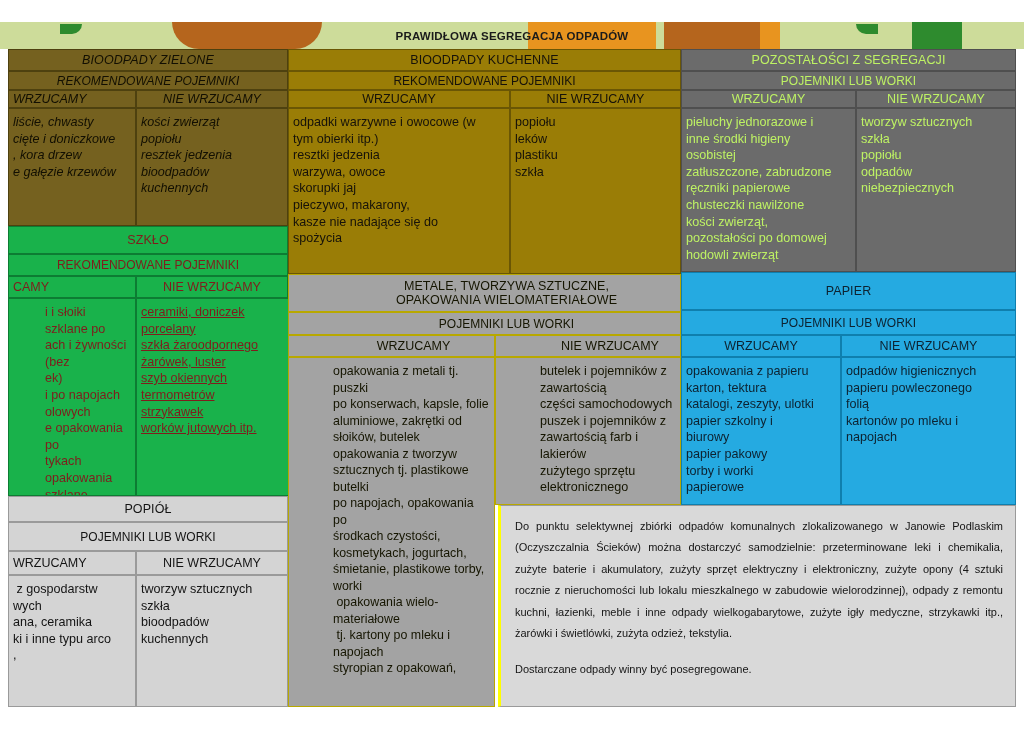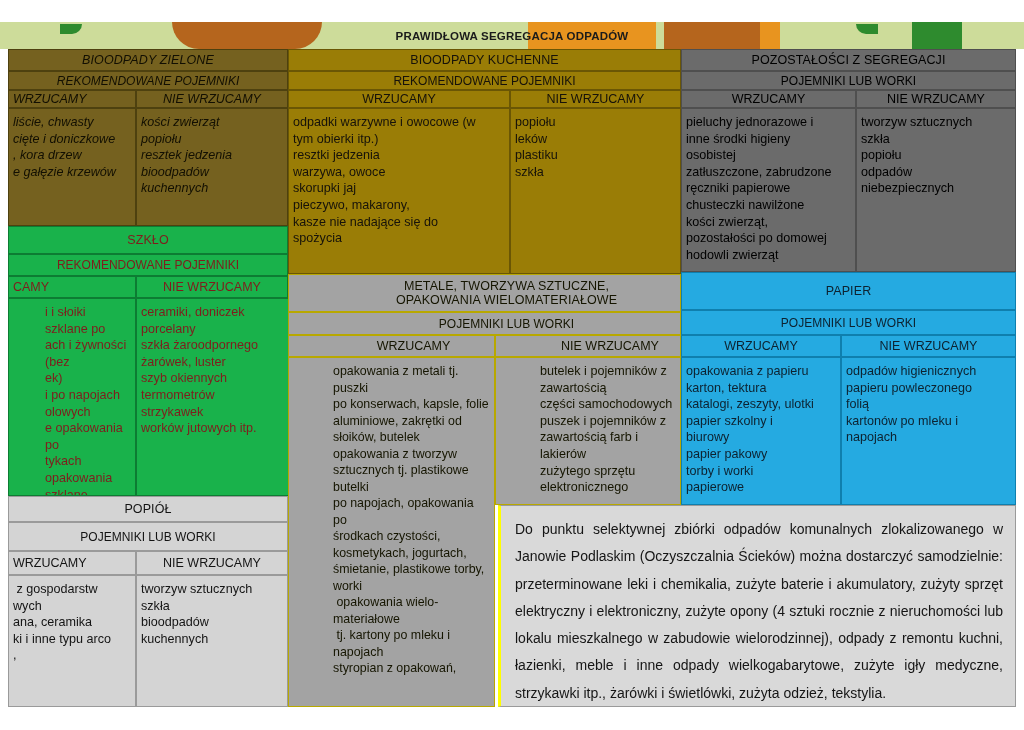--- a/index.html
+++ b/index.html
@@ -82,36 +82,36 @@
   .list {
     padding: 5px 4px 4px 4px;
     font-size: 12.6px;
     line-height: 1.32;
   }
   .list .li { white-space: pre-wrap; }
 
   
   .t-brown   { background: #75611f; color: #120f02; border-color: #4e410f; font-style: italic; }
   .t-olive   { background: #9a7d06; color: #16120a; border-color: #6a5604; }
-  .t-gray    { background: #6b6b6b; color: #000000; border-color: #4f4f4f; }
+  .t-gray    { background: #6b6b6b; color: #bef264; border-color: #4f4f4f; }
   .t-green   { background: #19b24b; color: #7f1d1d; border-color: #0d7c33; }
   .t-yellow  { background: #a3a3a3; color: #151500; border-color: #b8a800; padding-left: 44px; }
   .t-blue    { background: #25aae1; color: #0d2230; border-color: #0f7fae; }
   .t-ash     { background: #d4d4d4; color: #141414; border-color: #9a9a9a; }
 
   
   .infobox {
     position: absolute;
     box-sizing: border-box;
     background: #d9d9d9;
     border: 1px solid #9a9a9a;
     border-left: 3px solid #ffff00;
     padding: 10px 12px 8px 14px;
     font-family: "Liberation Sans", sans-serif;
-    font-size: 14px;
+    font-size: 11px;
     line-height: 1.95;
     color: #151515;
     text-align: justify;
     overflow: hidden;
   }
   .infobox p { margin: 0; }
   .infobox p + p { margin-top: 14px; text-align: left; }
 </style>
 </head>
 <body>
@@ -157,21 +157,21 @@
       <div class="li">ach i żywności (bez</div>
       <div class="li">ek)</div>
       <div class="li">i po napojach</div>
       <div class="li">olowych</div>
       <div class="li">e opakowania po</div>
       <div class="li">tykach</div>
       <div class="li">opakowania szklane</div>
       <div class="li">ach,</div>
       <div class="li">szczalnikach</div>
     </div>
-  <div class="cell list t-green" style="left:136px;top:298px;width:182px;height:198px;">
+  <div class="cell list t-green" style="left:136px;top:298px;width:182px;height:198px;text-decoration:underline;">
       <div class="li">ceramiki, doniczek</div>
       <div class="li">porcelany</div>
       <div class="li">szkła żaroodpornego</div>
       <div class="li">żarówek, luster</div>
       <div class="li">szyb okiennych</div>
       <div class="li">termometrów</div>
       <div class="li">strzykawek</div>
       <div class="li">worków jutowych itp.</div>
     </div>
 

